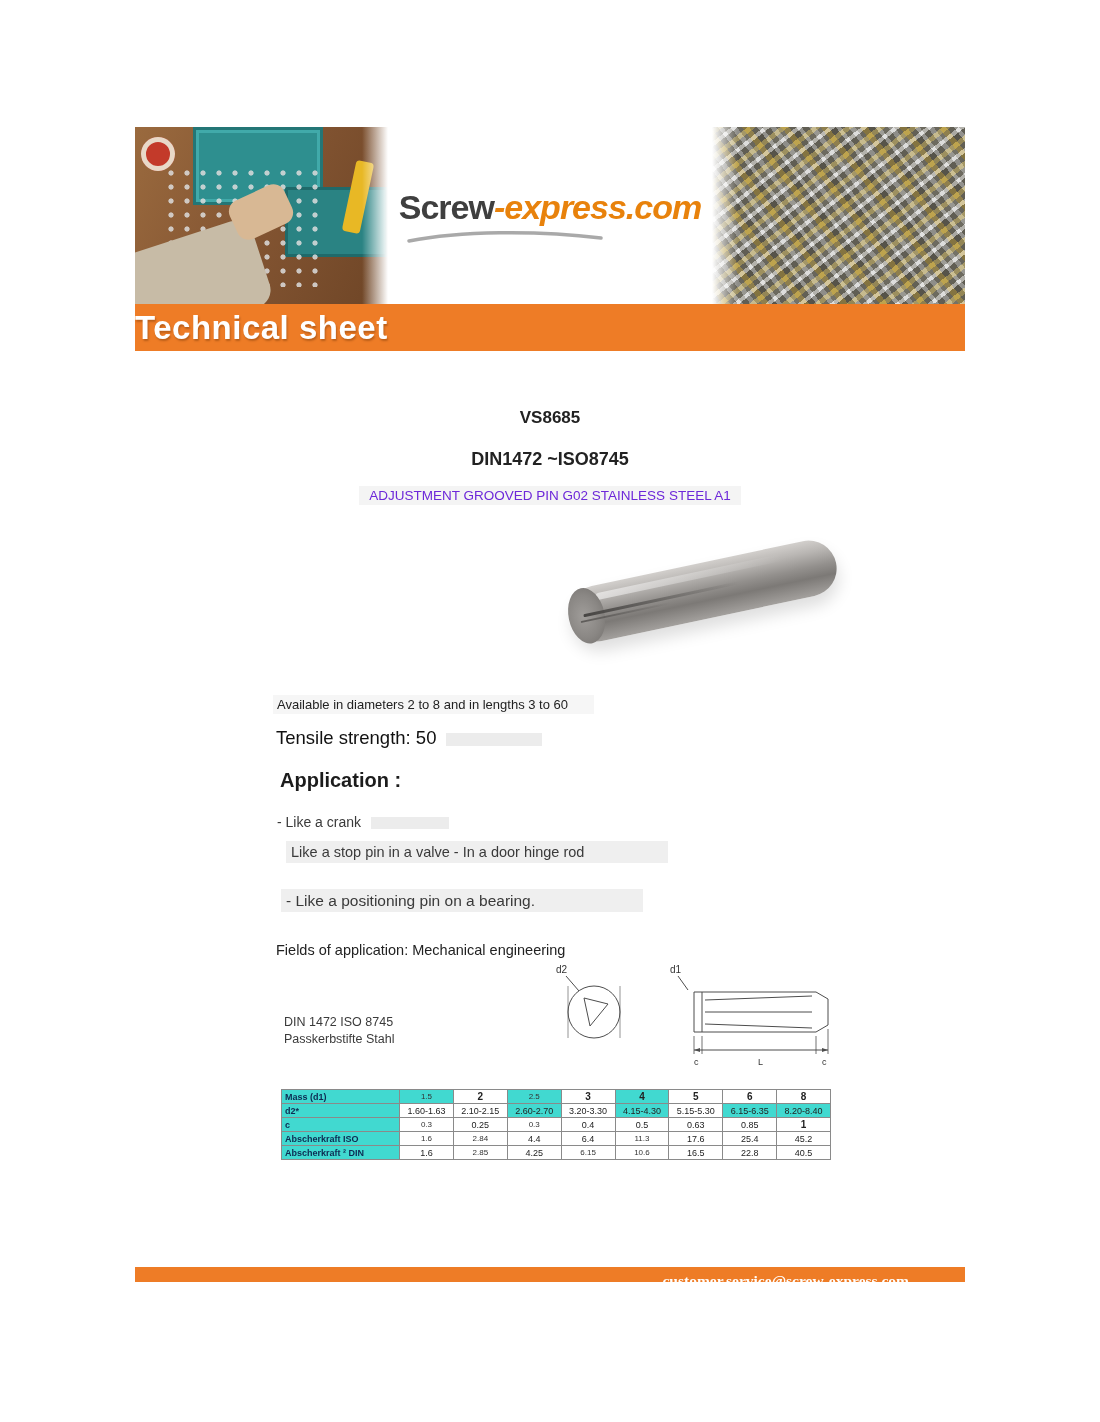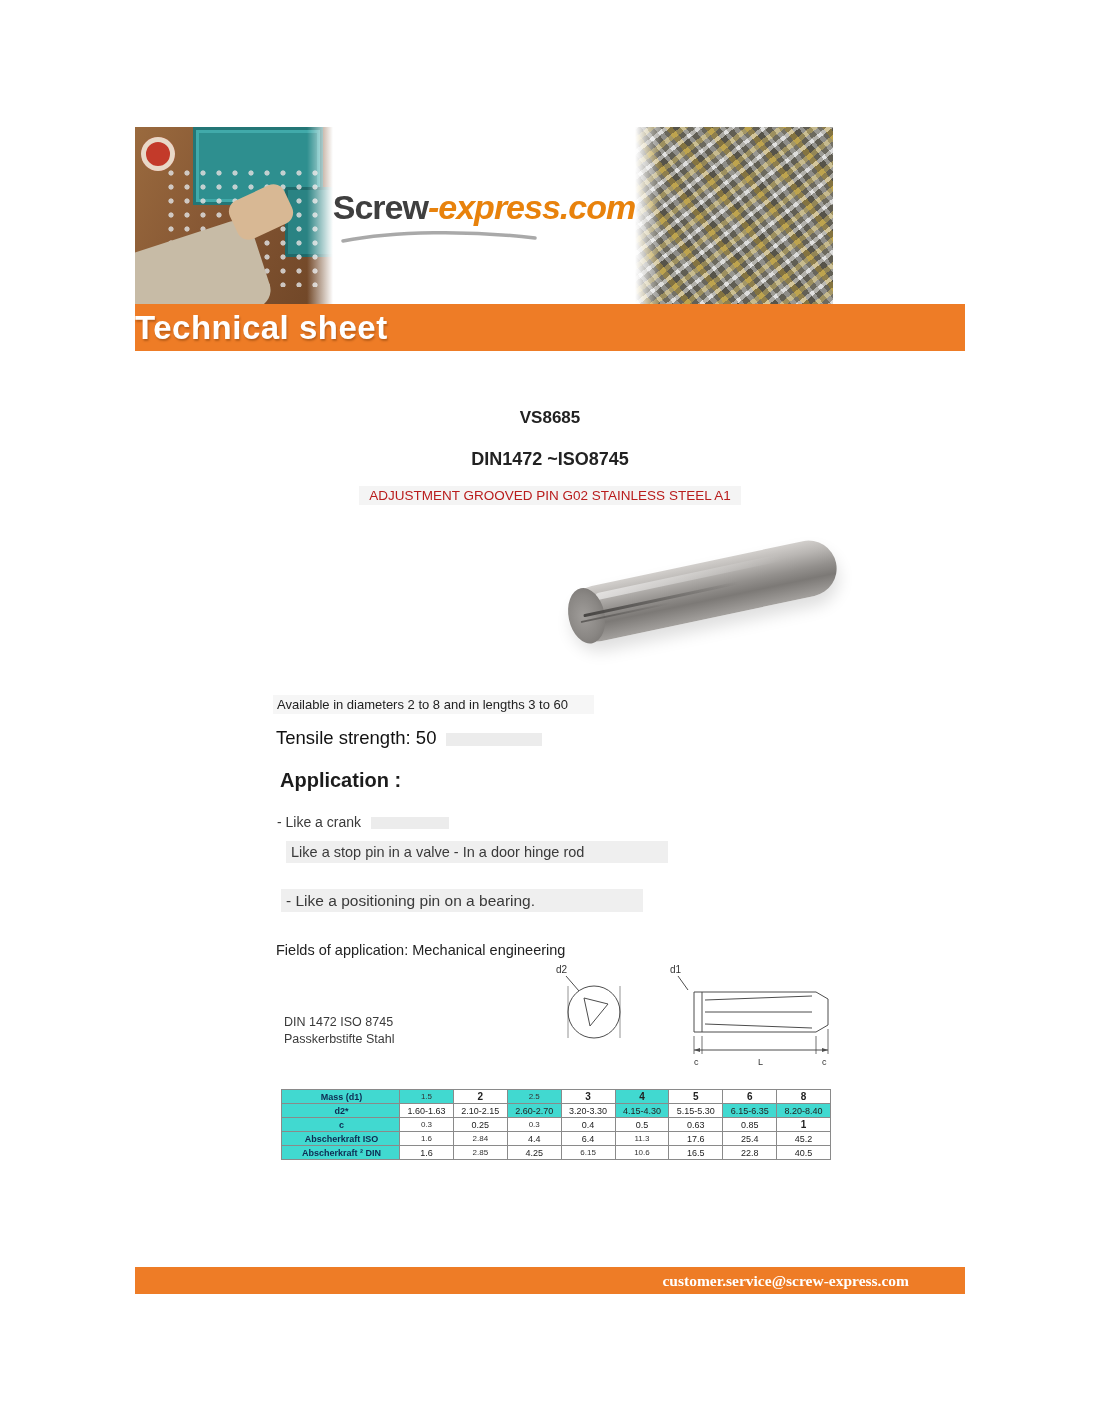--- a/index.html
+++ b/index.html
@@ -1,20 +1,20 @@
 <!DOCTYPE html>
 <html><head>
 <meta charset="utf-8">
 <style>
   * { margin:0; padding:0; box-sizing:border-box; }
   body { background:#ffffff; font-family:"Liberation Sans", sans-serif; }
   .page { position:relative; width:1100px; height:1422px; background:#ffffff; overflow:hidden; margin:0 auto; }
 
   
-  .header { position:absolute; left:135px; top:127px; width:698px; height:178px; display:flex; }
+  .header { position:absolute; left:135px; top:127px; width:830px; height:178px; display:flex; }
   .photo { position:relative; width:253px; height:178px; overflow:hidden; }
   .photo-left { background:linear-gradient(115deg,#9a6a3e 0%, #855633 45%, #6e4526 100%); }
   .pl-box1 { position:absolute; left:58px; top:0; width:130px; height:78px; background:#2e8f8f;
              box-shadow:inset 0 0 0 3px #237676, inset 0 0 0 6px #41aaaa; }
   .pl-box2 { position:absolute; left:150px; top:60px; width:103px; height:70px; background:#2a8383;
              box-shadow:inset 0 0 0 3px #1f6a6a; }
   .pl-dots { position:absolute; left:30px; top:40px; width:160px; height:120px;
              background-image:radial-gradient(circle at 6px 6px, #dcdcdc 2.2px, transparent 3px);
              background-size:16px 14px; opacity:.85; }
   .pl-arm  { position:absolute; left:-20px; top:110px; width:150px; height:90px; background:#c7bba6;
@@ -41,31 +41,31 @@
   .logo-text { font-size:34px; white-space:nowrap; }
   .logo-main { font-weight:bold; color:#3f3f3f; letter-spacing:-1px; }
   .logo-sub  { font-style:italic; color:#e8820c; font-weight:600; letter-spacing:-1px; }
   .swoosh { margin-top:2px; margin-left:-90px; }
 
   
   .banner { position:absolute; left:135px; top:304px; width:830px; height:47px; background:#ee7c26;
             }
   .banner span { display:inline-block; line-height:47px; font-size:33px; font-weight:bold; color:#ffffff;
             letter-spacing:.5px; text-shadow:1px 2px 2px rgba(90,40,0,.35); }
-  .footer { position:absolute; left:135px; top:1267px; width:830px; height:27px; background:#ee7c26;
+  .footer { position:absolute; left:135px; top:1267px; width:830px; height:15px; background:#ee7c26;
             text-align:right; padding-right:56px; }
   .footer span { font-family:"Liberation Serif", serif; font-weight:bold; color:#ffffff; font-size:15.5px;
             line-height:27px; }
 
   
   .ctr { position:absolute; left:0; width:1100px; text-align:center; color:#111; }
   .code { top:408px; font-size:17px; font-weight:bold; }
   .norm { top:449px; font-size:18px; font-weight:bold; }
   .desc { top:488px; font-size:13.5px; }
-  .desc span { background:#f4f4f4; padding:2px 10px; color:#b91c1c;margin-top:16px; }
+  .desc span { background:#f4f4f4; padding:2px 10px; color:#6d28d9;margin-top:16px; }
 
   
   .pin-wrap { position:absolute; left:555px; top:505px; width:300px; height:175px; }
   .pin { position:absolute; left:12px; top:58px; width:272px; height:56px; transform:rotate(-12deg);
          border-radius:28px / 50%;
          background:linear-gradient(to bottom,#d2cfcc 0%, #b8b5b2 22%, #93908d 48%, #7c7976 68%, #a3a09d 100%);
          box-shadow:0 10px 16px rgba(0,0,0,.13); }
   .pin-cap { position:absolute; left:-1px; top:0; width:36px; height:100%; border-radius:50%;
          background:radial-gradient(ellipse at 42% 50%, #a09d9a 0%, #8a8784 55%, #716e6b 100%); }
   .pin-slot { position:absolute; left:14px; top:46%; width:58%; height:3px; border-radius:2px;
@@ -90,21 +90,21 @@
   .fields { left:276px; top:928px; font-size:14.5px; color:#222;margin-top:14px; }
 
   
   .draw-caption { position:absolute; left:284px; top:1014px; font-size:12.5px; color:#3a3a3a; line-height:17px; }
   .drawing { position:absolute; left:552px; top:960px; }
 
   
   .spec { position:absolute; left:281px; top:1089px; width:550px; border-collapse:collapse; table-layout:fixed;
           font-size:9px; color:#222; }
   .spec td { border:1px solid #8a8a8a; height:14px; text-align:center; padding:0 1px; overflow:hidden; }
-  .spec td.lab { width:118px; text-align:center; padding-left:3px; font-weight:bold; color:#0d2b52; }
+  .spec td.lab { width:118px; text-align:left; padding-left:3px; font-weight:bold; color:#0d2b52; }
   .cy { background:#41d9d0; }
   .hd { font-weight:bold; font-size:10px; }
   .sm { font-size:8px; color:#333; }
 </style>
 </head>
 <body>
 
 <div class="page">
 
   <div class="header">

